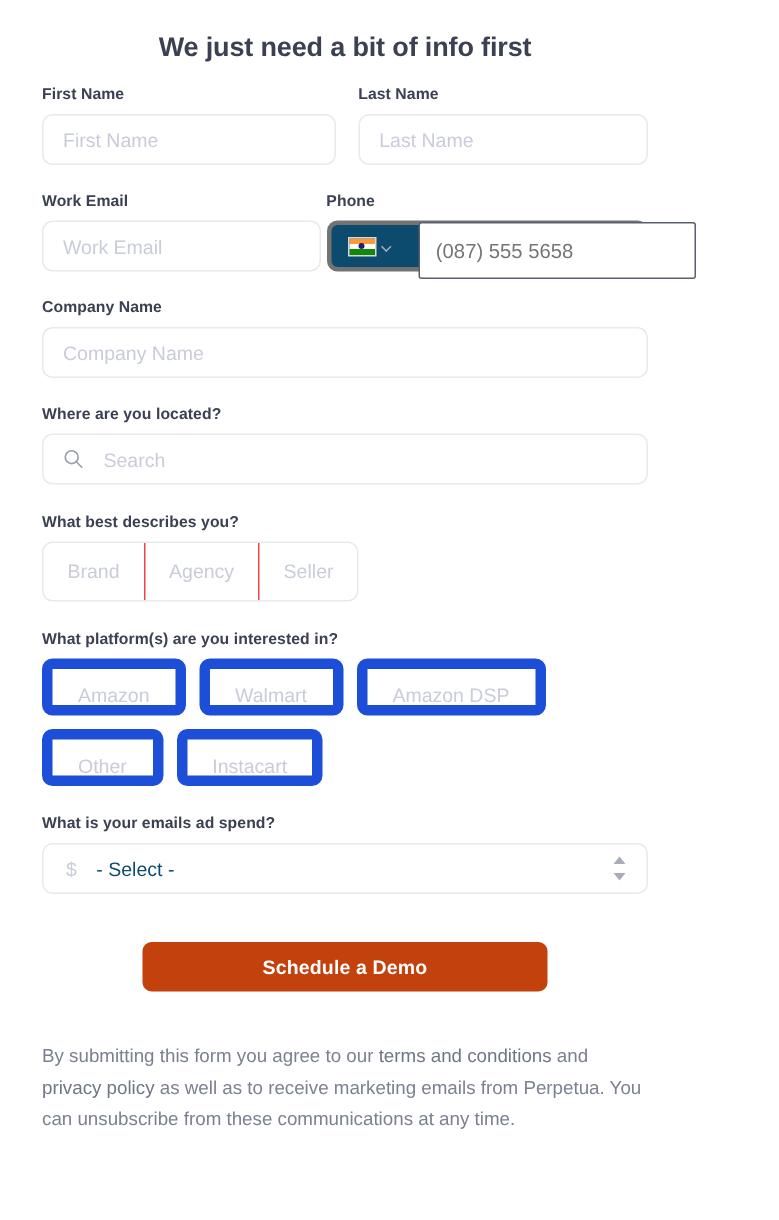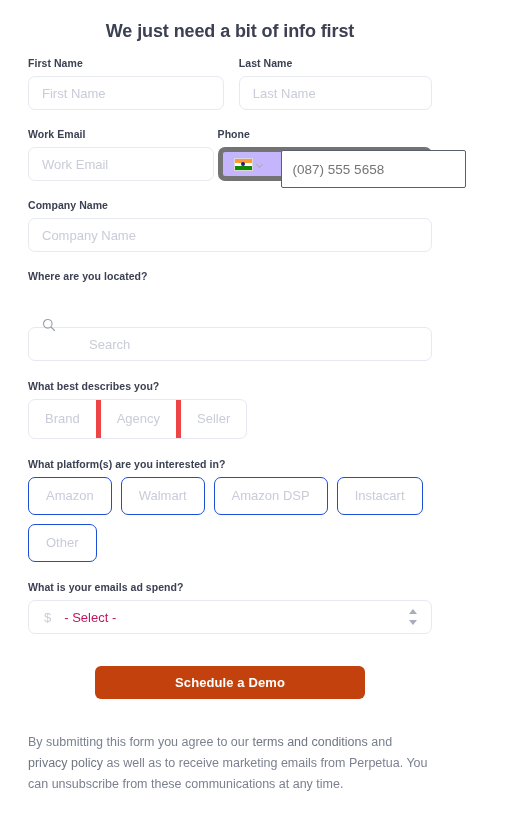--- a/index.html
+++ b/index.html
@@ -73,23 +73,23 @@
   .col-last  { width: 222px; margin-left: 15px; }
 
   
   .contact-row { padding-top: 18px; }
   .col-email { width: 206px; }
   .col-phone { width: 238px; margin-left: 4px; }
 
   .phone-wrap {
     position: relative;
     height: 34px;
-    border: 5px solid #737373;
-    border-radius: 7px;
-    background: #c4b5fd;
+    border: 3px solid #737373;
+    border-radius: 7px;
+    background: #0c4a6e;
     display: flex;
     align-items: center;
   }
   .flag-select {
     display: flex;
     align-items: center;
     gap: 4px;
     padding-left: 11px;
     height: 100%;
     cursor: pointer;
@@ -147,21 +147,21 @@
     outline: none;
   }
 
   
   .company-block { padding-top: 18px; }
   .full { width: 100%; }
 
   
   .location-block { padding-top: 18px; }
   .search-wrap { position: relative; width: 100%; }
-  .search-input { padding-left: 60px; margin-top: 38px; }
+  .search-input { padding-left: 40px; }
   .search-icon {
     position: absolute;
     left: 14px;
     top: 50%;
     margin-top: -7px;
     width: 14px;
     height: 14px;
     pointer-events: none;
   }
 
@@ -173,39 +173,39 @@
     border-radius: 7px;
     overflow: hidden;
     background: #fff;
   }
   .segmented .seg {
     padding: 0 16px;
     height: 38px;
     line-height: 38px;
     font-size: 13px;
     color: #c9ccd9;
-    border-right: 5px solid #ef4444;
+    border-right: 1px solid #ef4444;
     cursor: pointer;
     background: transparent;
     font-family: "Liberation Sans", sans-serif;
     text-align: center;
   }
   .segmented .seg:last-child { border-right: none; }
 
   
   .platform-block { padding-top: 19px; }
   .chips {
     display: flex;
     flex-wrap: wrap;
     gap: 9px 9px;
   }
   .chip {
     height: 38px;
     line-height: 36px;
-    border: 1px solid #1d4ed8;
+    border: 7px solid #1d4ed8;
     border-radius: 7px;
     background: #fff;
     font-size: 13px;
     color: #c9ccd9;
     padding: 0 17px;
     cursor: pointer;
     font-family: "Liberation Sans", sans-serif;
     white-space: nowrap;
   }
 
@@ -223,21 +223,21 @@
     cursor: pointer;
   }
   .dollar {
     font-size: 13px;
     color: #c9ccd9;
     padding-left: 15px;
     padding-right: 13px;
   }
   .select-value {
     font-size: 13px;
-    color: #be185d;
+    color: #0c4a6e;
   }
   .stepper {
     position: absolute;
     right: 14px;
     top: 50%;
     margin-top: -8px;
     width: 9px;
     height: 16px;
     display: flex;
     flex-direction: column;
@@ -345,22 +345,22 @@
       <div class="seg">Seller</div>
     </div>
   </div>
 
   <div class="platform-block">
     <div class="field-label">What platform(s) are you interested in?</div>
     <div class="chips">
       <div class="chip">Amazon</div>
       <div class="chip">Walmart</div>
       <div class="chip">Amazon DSP</div>
+      <div class="chip">Other</div>
       <div class="chip">Instacart</div>
-      <div class="chip">Other</div>
     </div>
   </div>
 
   <div class="spend-block">
     <div class="field-label">What is your emails ad spend?</div>
     <div class="select-wrap">
       <span class="dollar">$</span>
       <span class="select-value">- Select -</span>
       <span class="stepper">
         <i class="up"></i>

